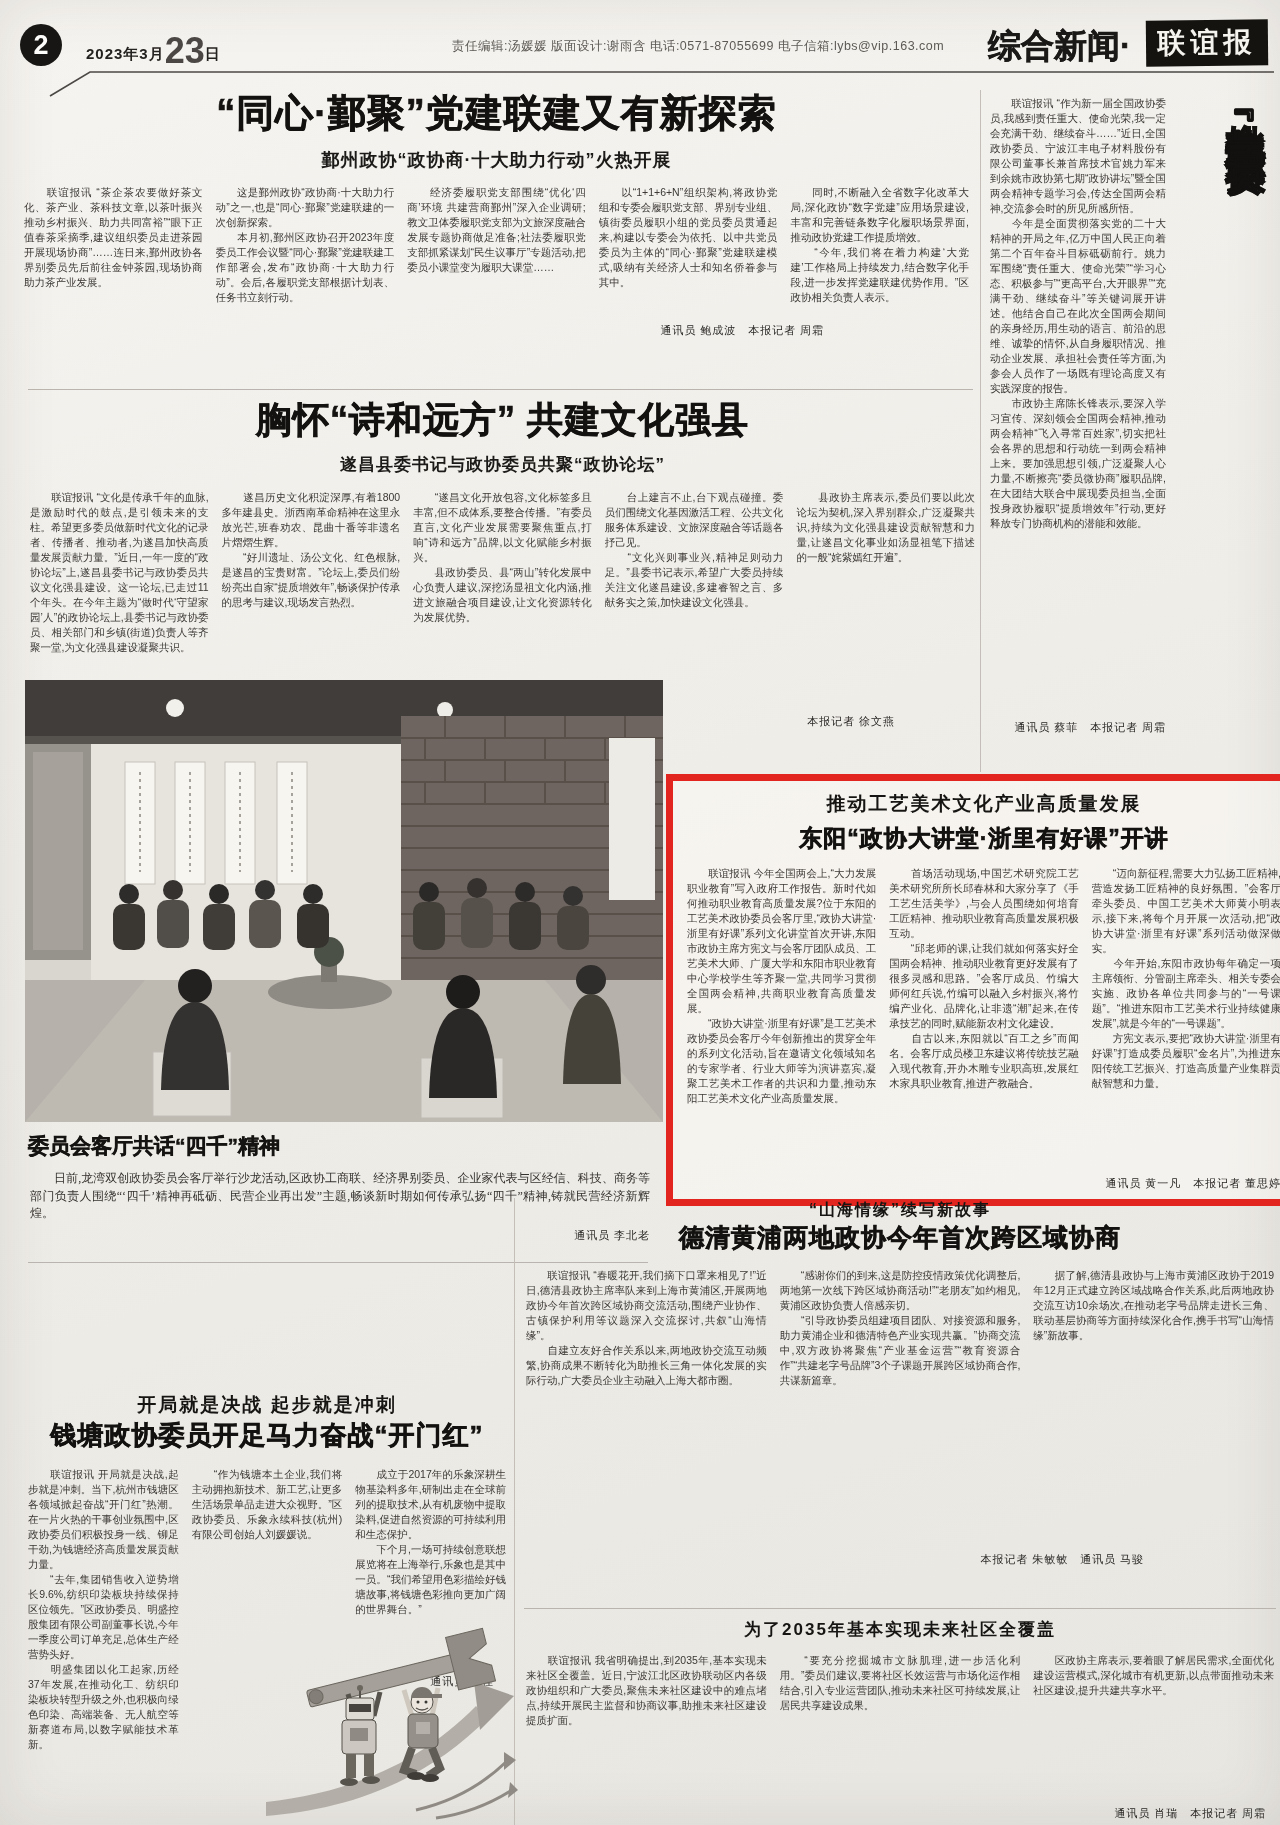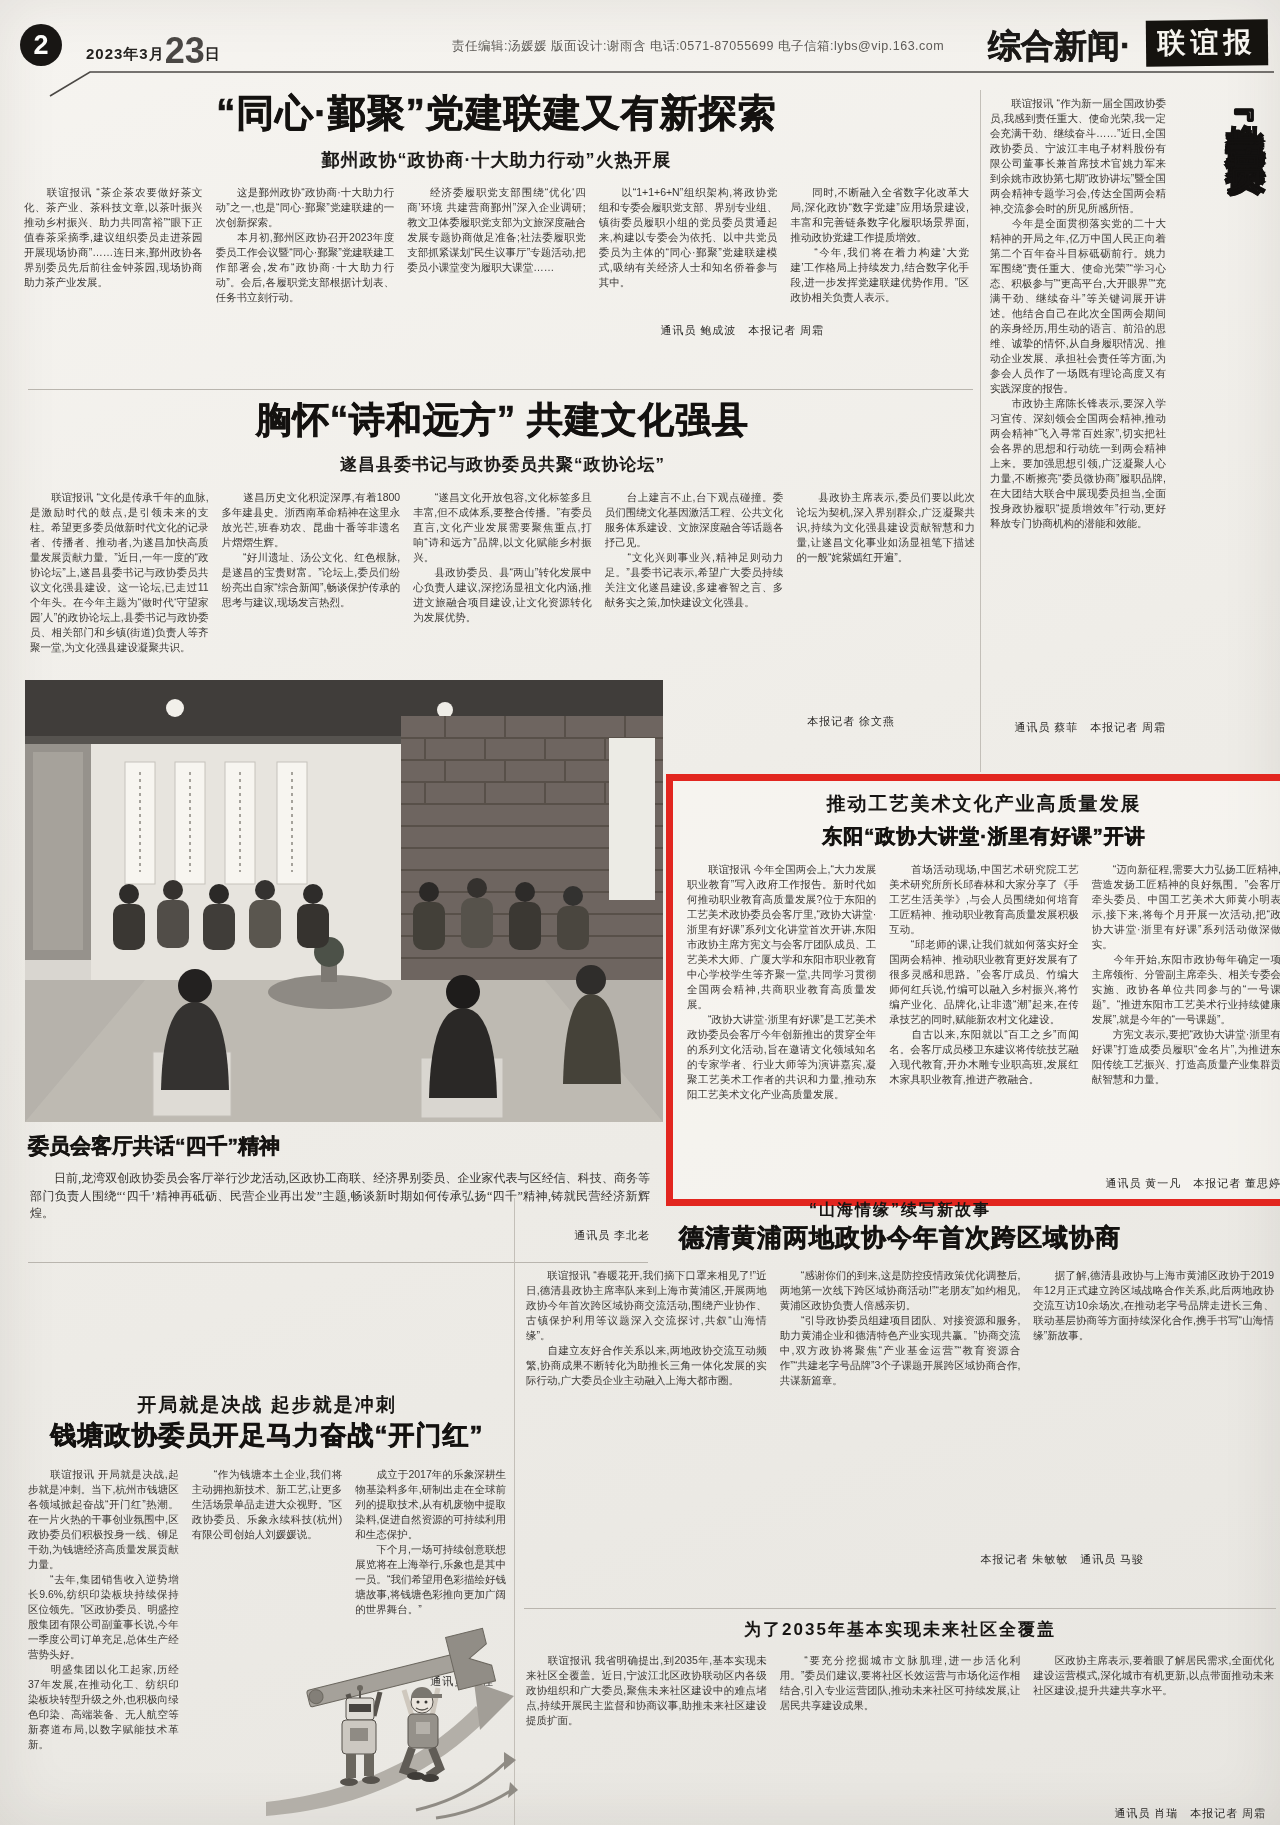--- a/index.html
+++ b/index.html
@@ -80,21 +80,21 @@
     </div>
     <div class="vertical-head abs" style="right:8px;top:0;height:682px;">余姚『政协讲坛』来了全国政协委员</div>
   </div>
 
   <div class="abs" style="left:30px;top:396px;width:945px;height:372px;">
     <div class="headline" style="font-size:36px;">胸怀“诗和远方”  共建文化强县</div>
     <div class="subhead" style="font-size:17px;margin-top:8px;">遂昌县委书记与政协委员共聚“政协论坛”</div>
     <div class="cols" style="margin-top:14px;">
       <div class="col" style="height:166px;">　　联谊报讯 “文化是传承千年的血脉,是激励时代的鼓点,是引领未来的支柱。希望更多委员做新时代文化的记录者、传播者、推动者,为遂昌加快高质量发展贡献力量。”近日,一年一度的“政协论坛”上,遂昌县委书记与政协委员共议文化强县建设。这一论坛,已走过11个年头。在今年主题为“做时代‘守望家园’人”的政协论坛上,县委书记与政协委员、相关部门和乡镇(街道)负责人等齐聚一堂,为文化强县建设凝聚共识。</div>
       <div class="col" style="height:166px;">　　遂昌历史文化积淀深厚,有着1800多年建县史。浙西南革命精神在这里永放光芒,班春劝农、昆曲十番等非遗名片熠熠生辉。
-　　“好川遗址、汤公文化、红色根脉,是遂昌的宝贵财富。”论坛上,委员们纷纷亮出自家“综合新闻”,畅谈保护传承的思考与建议,现场发言热烈。</div>
+　　“好川遗址、汤公文化、红色根脉,是遂昌的宝贵财富。”论坛上,委员们纷纷亮出自家“提质增效年”,畅谈保护传承的思考与建议,现场发言热烈。</div>
       <div class="col" style="height:166px;">　　“遂昌文化开放包容,文化标签多且丰富,但不成体系,要整合传播。”有委员直言,文化产业发展需要聚焦重点,打响“诗和远方”品牌,以文化赋能乡村振兴。
 　　县政协委员、县“两山”转化发展中心负责人建议,深挖汤显祖文化内涵,推进文旅融合项目建设,让文化资源转化为发展优势。</div>
       <div class="col" style="height:258px;">　　台上建言不止,台下观点碰撞。委员们围绕文化基因激活工程、公共文化服务体系建设、文旅深度融合等话题各抒己见。
 　　“文化兴则事业兴,精神足则动力足。”县委书记表示,希望广大委员持续关注文化遂昌建设,多建睿智之言、多献务实之策,加快建设文化强县。</div>
       <div class="col" style="height:258px;">　　县政协主席表示,委员们要以此次论坛为契机,深入界别群众,广泛凝聚共识,持续为文化强县建设贡献智慧和力量,让遂昌文化事业如汤显祖笔下描述的一般“姹紫嫣红开遍”。</div>
     </div>
     <div class="byline abs" style="right:80px;top:318px;width:180px;">本报记者 徐文燕</div>
   </div>
 
   <div class="photo-frame">
@@ -159,21 +159,21 @@
         <path d="M538 404 Q540 314 566 314 Q594 314 596 404 Z" fill="#454239"></path>
     </svg>
   </div>
   <div class="caption-title">委员会客厅共话“四千”精神</div>
   <div class="caption-text">　　日前,龙湾双创政协委员会客厅举行沙龙活动,区政协工商联、经济界别委员、企业家代表与区经信、科技、商务等部门负责人围绕“‘四千’精神再砥砺、民营企业再出发”主题,畅谈新时期如何传承弘扬“四千”精神,铸就民营经济新辉煌。</div>
   <div class="byline abs" style="left:430px;top:1228px;width:220px;">通讯员 李北老</div>
   <div class="hr" style="left:28px;top:1262px;width:620px;"></div>
 
   <div class="redbox">
     <div class="kicker" style="font-size:19px;">推动工艺美术文化产业高质量发展</div>
-    <div class="headline" style="font-size:20px;margin-top:6px;">东阳“政协大讲堂·浙里有好课”开讲</div>
+    <div class="headline" style="font-size:23px;margin-top:6px;">东阳“政协大讲堂·浙里有好课”开讲</div>
     <div class="cols" style="margin-top:12px;">
       <div class="col" style="height:268px;">　　联谊报讯 今年全国两会上,“大力发展职业教育”写入政府工作报告。新时代如何推动职业教育高质量发展?位于东阳的工艺美术政协委员会客厅里,“政协大讲堂·浙里有好课”系列文化讲堂首次开讲,东阳市政协主席方宪文与会客厅团队成员、工艺美术大师、广厦大学和东阳市职业教育中心学校学生等齐聚一堂,共同学习贯彻全国两会精神,共商职业教育高质量发展。
 　　“政协大讲堂·浙里有好课”是工艺美术政协委员会客厅今年创新推出的贯穿全年的系列文化活动,旨在邀请文化领域知名的专家学者、行业大师等为演讲嘉宾,凝聚工艺美术工作者的共识和力量,推动东阳工艺美术文化产业高质量发展。</div>
       <div class="col" style="height:268px;">　　首场活动现场,中国艺术研究院工艺美术研究所所长邱春林和大家分享了《手工艺生活美学》,与会人员围绕如何培育工匠精神、推动职业教育高质量发展积极互动。
 　　“邱老师的课,让我们就如何落实好全国两会精神、推动职业教育更好发展有了很多灵感和思路。”会客厅成员、竹编大师何红兵说,竹编可以融入乡村振兴,将竹编产业化、品牌化,让非遗“潮”起来,在传承技艺的同时,赋能新农村文化建设。
 　　自古以来,东阳就以“百工之乡”而闻名。会客厅成员楼卫东建议将传统技艺融入现代教育,开办木雕专业职高班,发展红木家具职业教育,推进产教融合。</div>
       <div class="col" style="height:268px;">　　“迈向新征程,需要大力弘扬工匠精神,营造发扬工匠精神的良好氛围。”会客厅牵头委员、中国工艺美术大师黄小明表示,接下来,将每个月开展一次活动,把“政协大讲堂·浙里有好课”系列活动做深做实。
 　　今年开始,东阳市政协每年确定一项主席领衔、分管副主席牵头、相关专委会实施、政协各单位共同参与的“一号课题”。“推进东阳市工艺美术行业持续健康发展”,就是今年的“一号课题”。
 　　方宪文表示,要把“政协大讲堂·浙里有好课”打造成委员履职“金名片”,为推进东阳传统工艺振兴、打造高质量产业集群贡献智慧和力量。</div>
     </div>

